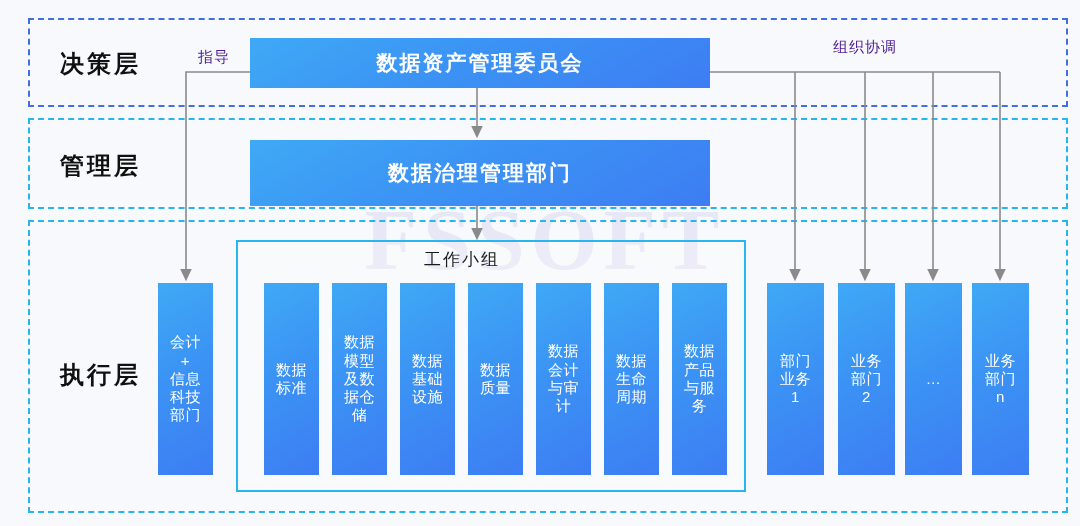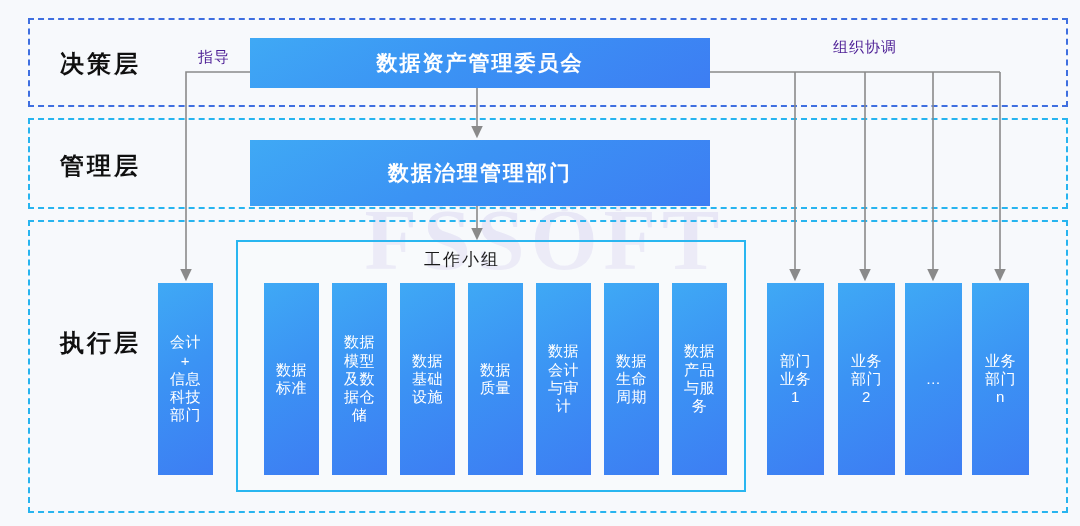--- a/index.html
+++ b/index.html
@@ -41,21 +41,21 @@
   #band-execution{left:28px;top:220px;width:1040px;height:293px;}
 
   .layer-title{
     position:absolute;z-index:6;
     font-size:24px;font-weight:bold;color:#101010;
     letter-spacing:3px;
     white-space:nowrap;
   }
   #title-decision{left:60px;top:48px;}
   #title-management{left:60px;top:150px;}
-  #title-execution{left:60px;top:327px;}
+  #title-execution{left:60px;top:359px;}
 
   
   .gbox{
     position:absolute;z-index:5;
     background:linear-gradient(150deg,#3fa9f5 0%,#3b93f4 45%,#3d7df3 100%);
     color:#ffffff;
     display:flex;align-items:center;justify-content:center;
     text-align:center;
     box-sizing:border-box;
   }

